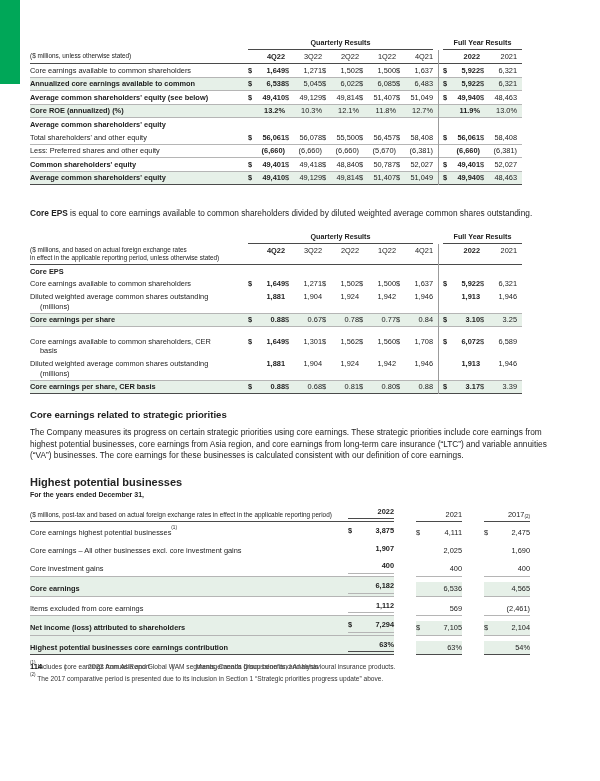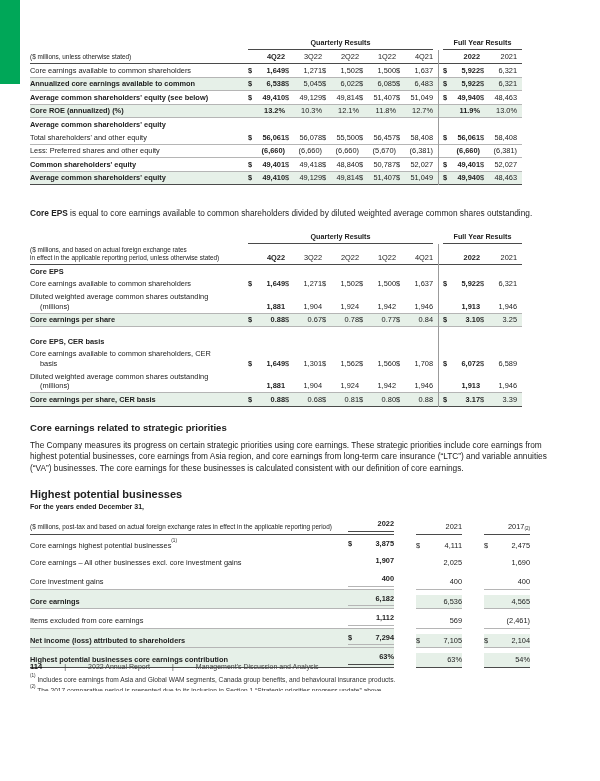--- a/index.html
+++ b/index.html
@@ -16,21 +16,21 @@
   .green-bar{position:absolute;left:0;top:0;width:20px;height:84px;background:var(--green);}
   .content{position:absolute;left:30px;top:38px;width:542px;}
 
   
   .wtable{position:relative;width:492px;}
   .wgroup{display:flex;font-size:7.2px;font-weight:700;line-height:9px;}
   .wglabel{width:218px;}
   .wgspan{width:185px;text-align:center;border-bottom:1px solid var(--line-dark);padding-bottom:2px;}
   .wgspan.fy{width:79px;}
   .wgap{width:10px;flex:0 0 auto;}
-  .wrow{display:flex;align-items:flex-end;font-size:7.4px;line-height:9.6px;padding:1.5px 0;border-bottom:1px solid var(--line-light);}
+  .wrow{display:flex;align-items:flex-start;font-size:7.4px;line-height:9.6px;padding:1.5px 0;border-bottom:1px solid var(--line-light);}
   .wrow.rule-none{border-bottom:none;}
   .wrow.rule-dark{border-bottom:1px solid var(--line-dark);}
   .whead{border-bottom:1px solid var(--line-dark);padding-top:2px;}
   .wlabel{width:218px;padding-right:4px;}
   .note,.note div{font-size:6.4px;line-height:8.4px;white-space:nowrap;}
   .wcell{width:37px;flex:0 0 auto;display:flex;align-items:flex-end;}
   .wcell .val{margin-left:auto;}
   .bcol{font-weight:700;}
   .wrow.hl{background:var(--hl);}
   .wrow.bold .wlabel{font-weight:700;}
@@ -484,23 +484,20 @@
           <div class="wcell bcol">
             <span class="dol">$</span>
             <span class="val">3.10</span>
           </div>
           <div class="wcell">
             <span class="dol">$</span>
             <span class="val">3.25</span>
           </div>
         </div>
         <div class="wspacer"></div>
-        <div class="wrow sect rule-none">
-          <div class="wlabel"><span class="l1">Core EPS, CER basis</span></div>
-        </div>
         <div class="wrow rule-none">
           <div class="wlabel"><span class="l1">Core earnings available to common shareholders, CER</span><div class="l2">basis</div></div>
           <div class="wcell bcol">
             <span class="dol">$</span>
             <span class="val">1,649</span>
           </div>
           <div class="wcell">
             <span class="dol">$</span>
             <span class="val">1,301</span>
           </div>

